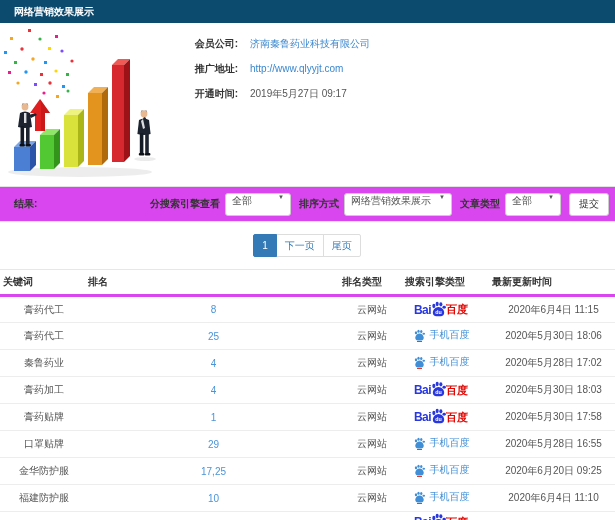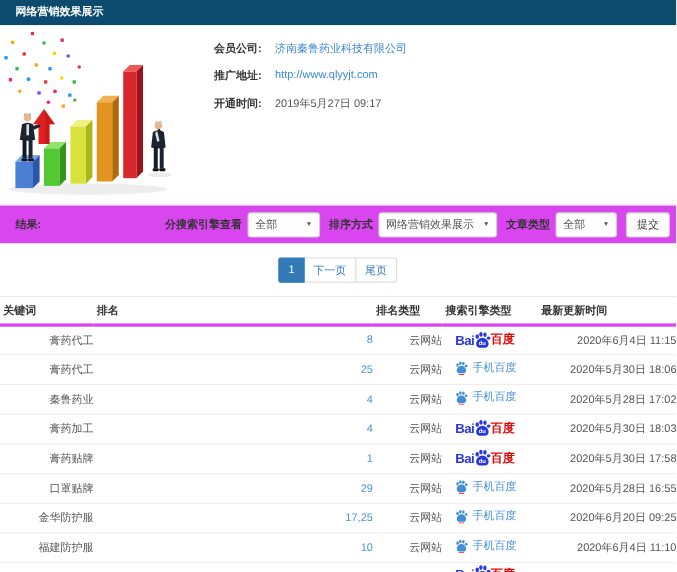--- a/index.html
+++ b/index.html
@@ -19,38 +19,38 @@
   .info-value{margin-left:12px;color:#555;white-space:nowrap;text-decoration:none}
   .info-value.link{color:#3a87ce;cursor:pointer}
   .val-red{color:#e9584a}
   .val-blue{color:#3a87ce}
 
   
   .filter-bar{height:36px;background:#d946ef;border-top:1px solid #e3e3e3;border-bottom:1px solid #e9e9e9;display:flex;align-items:center;padding:0 6px 0 14px}
   .result-label{font-weight:bold;color:#333}
   .filter-controls{margin-left:auto;display:flex;align-items:center}
   .flabel{font-weight:bold;color:#333;margin:0 5px 0 8px;white-space:nowrap}
-  .fselect{height:23px;background:#fff;border:1px solid #ccc;border-radius:3px;display:flex;align-items:center;justify-content:space-between;padding:0 6px;color:#555;cursor:pointer;white-space:nowrap}
+  .fselect{height:23px;background:#fff;border:1px solid #ccc;border-radius:3px;display:flex;align-items:flex-start;justify-content:space-between;padding:0 6px;color:#555;cursor:pointer;white-space:nowrap}
   .fselect .caret{margin-left:8px;font-size:6px;color:#555}
   .sel-engine{width:66px}
   .sel-sort{width:108px}
   .sel-article{width:56px}
   .submit-btn{height:23px;background:#fff;border:1px solid #ccc;border-radius:3px;padding:0 9px;color:#333;font-size:10px;margin-left:8px;cursor:pointer;font-family:inherit}
 
   
   .pagination-wrap{height:47px;display:flex;align-items:center;justify-content:center;background:#fff}
   .page-btn{height:23px;padding:0 8px;border:1px solid #ddd;background:#fff;color:#337ab7;display:flex;align-items:center;margin-left:-1px;cursor:pointer;text-decoration:none}
   .page-btn.active{background:#337ab7;border-color:#337ab7;color:#fff;position:relative;z-index:1;border-radius:2px 0 0 2px}
   .page-btn.last{border-radius:0 2px 2px 0}
 
   
   table{width:615px;border-collapse:collapse;border-top:1px solid #e7e7e7;table-layout:fixed}
   col.c1{width:85px}col.c2{width:254px}col.c3{width:63px}col.c4{width:87px}col.c5{width:126px}
   th{height:26px;text-align:left;padding-left:3px;color:#333;font-weight:bold;font-size:10px;border-bottom:3px solid #d946ef;white-space:nowrap}
-  td{height:27px;text-align:right;padding-left:3px;color:#555;border-bottom:1px solid #ededed;white-space:nowrap;overflow:hidden}
+  td{height:27px;text-align:center;padding-left:3px;color:#555;border-bottom:1px solid #ededed;white-space:nowrap;overflow:hidden}
   td.rank{color:#4a94d8}
   td.engine-cell{text-align:center;padding-right:12px}
   tr.partial td{vertical-align:top;padding-top:1px}
 
   
   .baidu-pc{display:inline-flex;align-items:center;font-weight:bold;line-height:1}
   .bd-bai{color:#2837de;font-size:12px;letter-spacing:-0.5px}
   .bd-cn{color:#e10602;font-size:11px;margin-left:-1px}
   .paw-pc{width:17px;height:16px;margin:0 0 2px -1px}
   .baidu-mobile{display:inline-flex;align-items:center;line-height:1}

